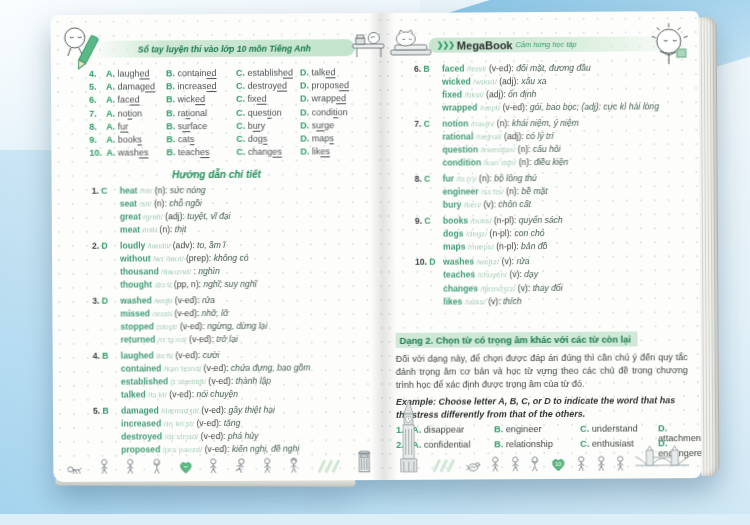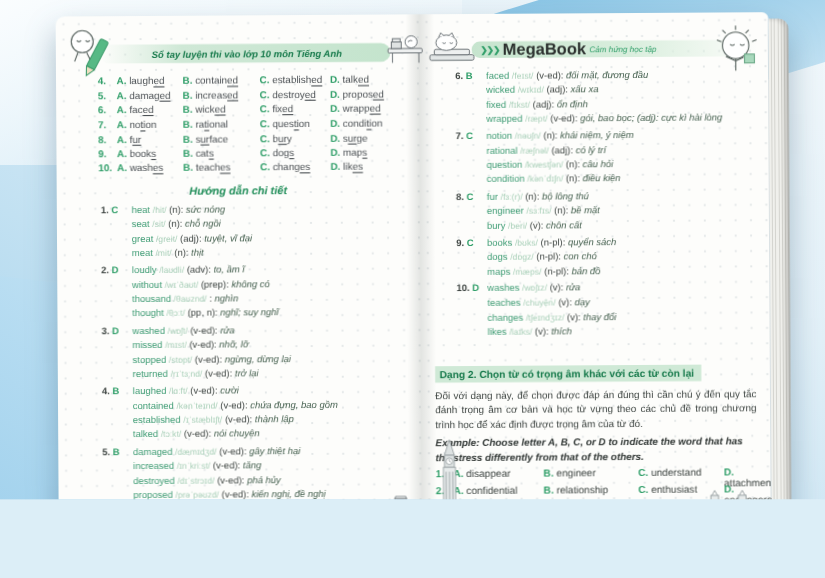--- a/index.html
+++ b/index.html
@@ -1,16 +1,16 @@
 <!DOCTYPE html>
 <html><head>
 <meta charset="utf-8">
 <style>
   html,body{margin:0;padding:0;background:#dceef7;}
-  .stage{position:relative;width:750px;height:454px;overflow:hidden;
+  .stage{position:relative;width:750px;height:514px;overflow:hidden;
          font-family:"Liberation Sans",sans-serif;
          background:linear-gradient(210deg,#f2f8fb 0%,#e2f0f8 35%,#c2e1f2 70%,#a5d2ec 100%);}
   .wedge-tr{position:absolute;top:-46px;right:-90px;width:380px;height:130px;
             background:linear-gradient(180deg,#8cc6e6,#bfe0f2);transform:rotate(-17deg);}
   .wedge-bl{position:absolute;bottom:-60px;left:-80px;width:520px;height:240px;
             background:linear-gradient(25deg,#9ccfec,#cfe9f7);transform:rotate(7deg);opacity:.85;}
   .wedge-tl{position:absolute;top:0;left:0;width:420px;height:150px;
             background:linear-gradient(150deg,rgba(252,254,255,.95),rgba(252,254,255,0));}
 
   .book{position:absolute;left:52px;top:13px;width:666px;height:467px;transform:rotate(-.35deg);
@@ -46,31 +46,31 @@
   .ow u{text-underline-offset:1.5px;text-decoration-thickness:1px;}
 
   .sect-title{position:absolute;left:0;right:0;top:155px;text-align:center;
               font-size:10px;font-weight:bold;font-style:italic;color:#1f8d58;}
   .expl-wrap{position:absolute;left:40px;right:4px;top:170px;}
   .expl{display:flex;margin-bottom:2.5px;}
   .elab{width:28px;flex:0 0 28px;font-size:8.6px;line-height:12.1px;}
   .enum{color:#3e4542;font-weight:bold;}
   .eans{color:#2f9e68;font-weight:bold;}
   .eline{font-size:8.6px;line-height:12.1px;white-space:nowrap;}
-  .w{color:#3f9c74;font-weight:normal;}
+  .w{color:#3f9c74;font-weight:bold;}
   .ipa{color:#a8cfb8;font-size:7.8px;}
   .pos{color:#3e4542;}
   .vi{color:#45604f;}
 
   
   .rp-header{position:absolute;left:48px;right:10px;top:25px;height:15px;border-radius:8px;
              background:linear-gradient(to right,#c6e4ce,#d9eedd 55%,rgba(217,238,221,0));
              display:flex;align-items:center;padding-left:8px;box-sizing:border-box;gap:3px;}
   .chev{color:#2f9e68;font-size:8px;font-weight:bold;letter-spacing:-1px;}
-  .brand{font-size:15px;font-weight:bold;color:#2b302e;}
+  .brand{font-size:11px;font-weight:bold;color:#2b302e;}
   .tagline{font-size:7.4px;font-style:italic;color:#2f9e68;}
   .rp-content{position:absolute;left:13px;right:13px;top:50px;}
   .rp-content .expl{margin-left:20px;}
   .dang2-head{display:inline-block;margin-top:22px;background:#cfe9d6;color:#15794a;
               font-weight:bold;font-size:9.3px;padding:2.5px 7px 2px 4px;}
   .dang2-body{margin-top:5px;font-size:9px;line-height:13.2px;color:#3e4542;text-align:justify;}
   .dang2-ex{margin-top:4px;font-size:9px;line-height:12.6px;color:#2d3331;font-weight:bold;font-style:italic;}
   .d2grid{margin-top:4px;}
   .d2row{display:grid;grid-template-columns:16px 82px 86px 78px auto;align-items:baseline;height:14.5px;font-size:9.2px;}
   .d2w{color:#3e4542;}

